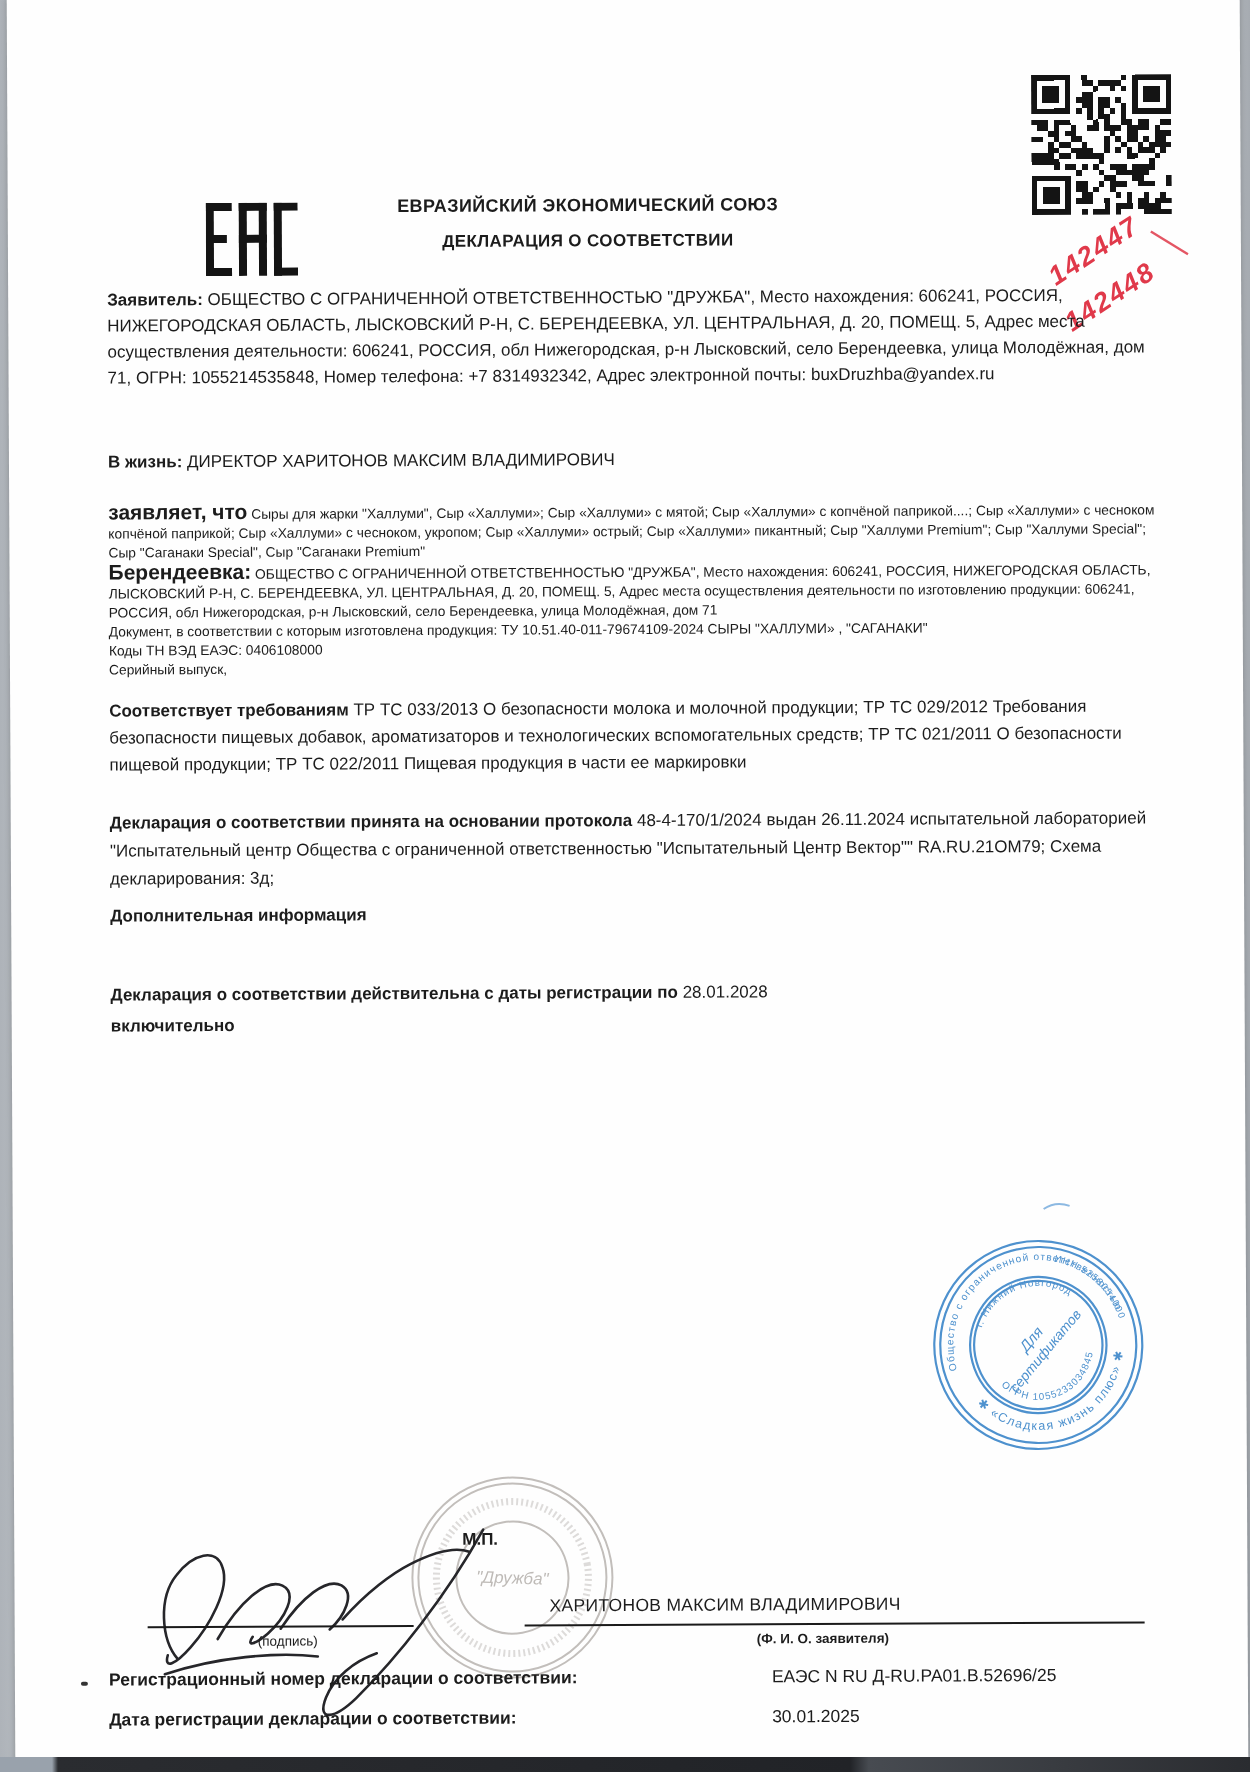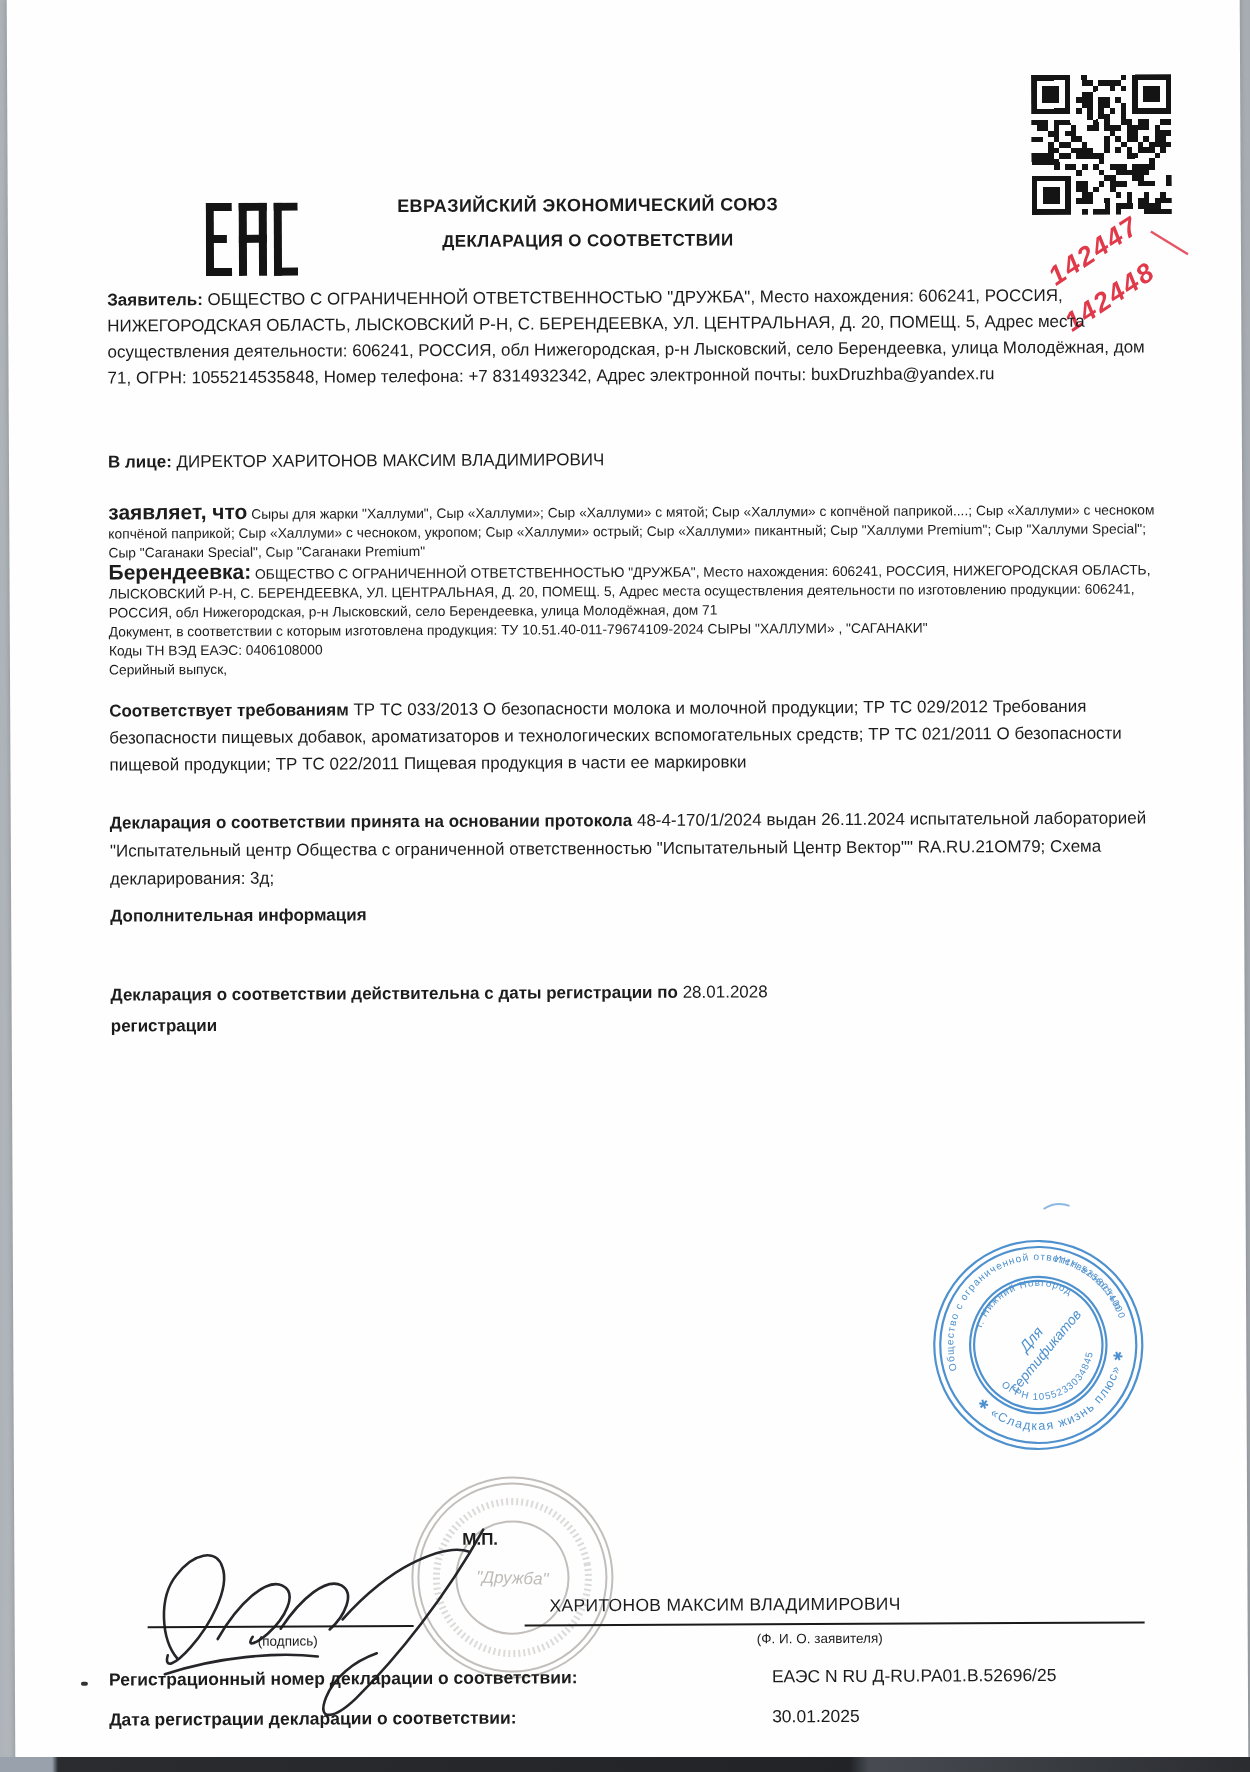--- a/index.html
+++ b/index.html
@@ -37,21 +37,21 @@
   .b-addinfo{top:906px;font-weight:bold;}
   .b-validity{top:982px;line-height:31px;}
   
   .mp{left:448px;top:1534px;font-size:17px;font-weight:bold;}
   .holder-name{left:535px;top:1600px;font-size:17.5px;letter-spacing:.3px;}
   .sigline{height:2px;background:#1a1a1a;}
   .line-sign{left:133px;top:1629px;width:266px;}
   .line-name{left:510px;top:1629px;width:620px;}
   .caption{font-size:13.5px;}
   .cap-sign{left:210px;top:1637px;margin-left:33px;}
-  .cap-name{left:742px;top:1637px;}
+  .cap-name{left:742px;top:1637px;font-weight:bold;}
   
   .reg-label{font-size:17.5px;font-weight:bold;}
   .reg-value{font-size:17.5px;}
   .r1l{left:94px;top:1672px;}  .r1v{left:757px;top:1672px;}
   .r2l{left:94px;top:1712px;}  .r2v{left:757px;top:1712px;text-align:right;}
   .bullet{left:66px;top:1684px;width:7px;height:4px;background:#333;border-radius:2px;}
   
   .stamp-blue{left:912px;top:1239px;width:226px;height:226px;transform:rotate(-20deg);opacity:.9;}
   .stamp-gray{left:395px;top:1479px;width:206px;height:206px;transform:rotate(-10deg);opacity:.6;}
   .overlay{left:0;top:0;width:1250px;height:1772px;pointer-events:none;}
@@ -390,39 +390,39 @@
           <rect x="23" y="24" width="1" height="1"></rect>
           <rect x="24" y="24" width="1" height="1"></rect>
         </g>
       </svg>
 
     <div class="abs redink rn1">142447</div>
     <div class="abs redink rn2">142448</div>
 
     <div class="abs blk b-applicant"><b>Заявитель:</b><span> ОБЩЕСТВО С ОГРАНИЧЕННОЙ ОТВЕТСТВЕННОСТЬЮ "ДРУЖБА", Место нахождения: 606241, РОССИЯ,  НИЖЕГОРОДСКАЯ ОБЛАСТЬ, ЛЫСКОВСКИЙ Р-Н, С. БЕРЕНДЕЕВКА, УЛ. ЦЕНТРАЛЬНАЯ, Д. 20, ПОМЕЩ. 5, Адрес места осуществления деятельности: 606241, РОССИЯ, обл Нижегородская, р-н Лысковский, село Берендеевка, улица Молодёжная, дом 71, ОГРН: 1055214535848, Номер телефона: +7 8314932342, Адрес электронной почты: buxDruzhba@yandex.ru</span></div>
 
-    <div class="abs blk b-inface"><b>В лице:</b><span> ДИРЕКТОР ХАРИТОНОВ МАКСИМ ВЛАДИМИРОВИЧ</span></div>
+    <div class="abs blk b-inface"><b>В жизнь:</b><span> ДИРЕКТОР ХАРИТОНОВ МАКСИМ ВЛАДИМИРОВИЧ</span></div>
 
     <div class="abs blk b-declares">
       <div><b>заявляет, что</b><span>  Сыры для жарки "Халлуми", Сыр  «Халлуми»; Сыр  «Халлуми» с мятой; Сыр «Халлуми» с копчёной паприкой....; Сыр «Халлуми» с чесноком копчёной паприкой; Сыр «Халлуми» с чесноком, укропом; Сыр «Халлуми» острый; Сыр «Халлуми» пикантный; Сыр "Халлуми Premium"; Сыр "Халлуми Special"; Сыр "Саганаки Special", Сыр "Саганаки Premium"</span></div>
       <div><b>Берендеевка:</b><span> ОБЩЕСТВО С ОГРАНИЧЕННОЙ ОТВЕТСТВЕННОСТЬЮ "ДРУЖБА", Место нахождения: 606241, РОССИЯ, НИЖЕГОРОДСКАЯ ОБЛАСТЬ, ЛЫСКОВСКИЙ Р-Н, С. БЕРЕНДЕЕВКА, УЛ. ЦЕНТРАЛЬНАЯ, Д. 20, ПОМЕЩ. 5, Адрес места осуществления деятельности по изготовлению продукции: 606241, РОССИЯ, обл Нижегородская, р-н Лысковский, село Берендеевка, улица Молодёжная, дом 71</span></div>
       <div>Документ, в соответствии с которым изготовлена продукция: ТУ 10.51.40-011-79674109-2024 СЫРЫ "ХАЛЛУМИ» , "САГАНАКИ"</div>
       <div>Коды ТН ВЭД ЕАЭС: 0406108000</div>
       <div>Серийный выпуск,</div>
     </div>
 
     <div class="abs blk b-compliance"><b>Соответствует требованиям</b><span>  ТР ТС 033/2013 О безопасности молока и молочной продукции; ТР ТС 029/2012 Требования безопасности пищевых добавок, ароматизаторов и технологических вспомогательных средств; ТР ТС 021/2011 О безопасности пищевой продукции; ТР ТС 022/2011 Пищевая продукция в части ее маркировки</span></div>
 
     <div class="abs blk b-basis"><b>Декларация о соответствии принята на основании протокола</b><span> 48-4-170/1/2024 выдан 26.11.2024  испытательной лабораторией "Испытательный центр Общества с ограниченной ответственностью "Испытательный Центр Вектор"" RA.RU.21ОМ79; Схема декларирования: 3д;</span></div>
 
     <div class="abs blk b-addinfo">Дополнительная информация</div>
 
     <div class="abs blk b-validity">
       <div><b>Декларация о соответствии действительна с даты регистрации по</b><span> 28.01.2028</span></div>
-      <div><b>регистрации</b></div>
+      <div><b>включительно</b></div>
     </div>
 
     <svg class="abs stamp-gray" viewBox="-103 -103 206 206">
       <g stroke="#9b958f" fill="none" stroke-width="2">
         <circle r="100"></circle>
           <circle r="94"></circle>
           <circle r="56"></circle>
       </g>
       <circle r="76" fill="none" stroke="#9b958f" stroke-width="7" stroke-dasharray="2 3" opacity=".55"></circle>
       <text x="0" y="6" text-anchor="middle" transform="rotate(12)" font-size="17" font-style="italic" fill="#948e88">"Дружба"</text>

